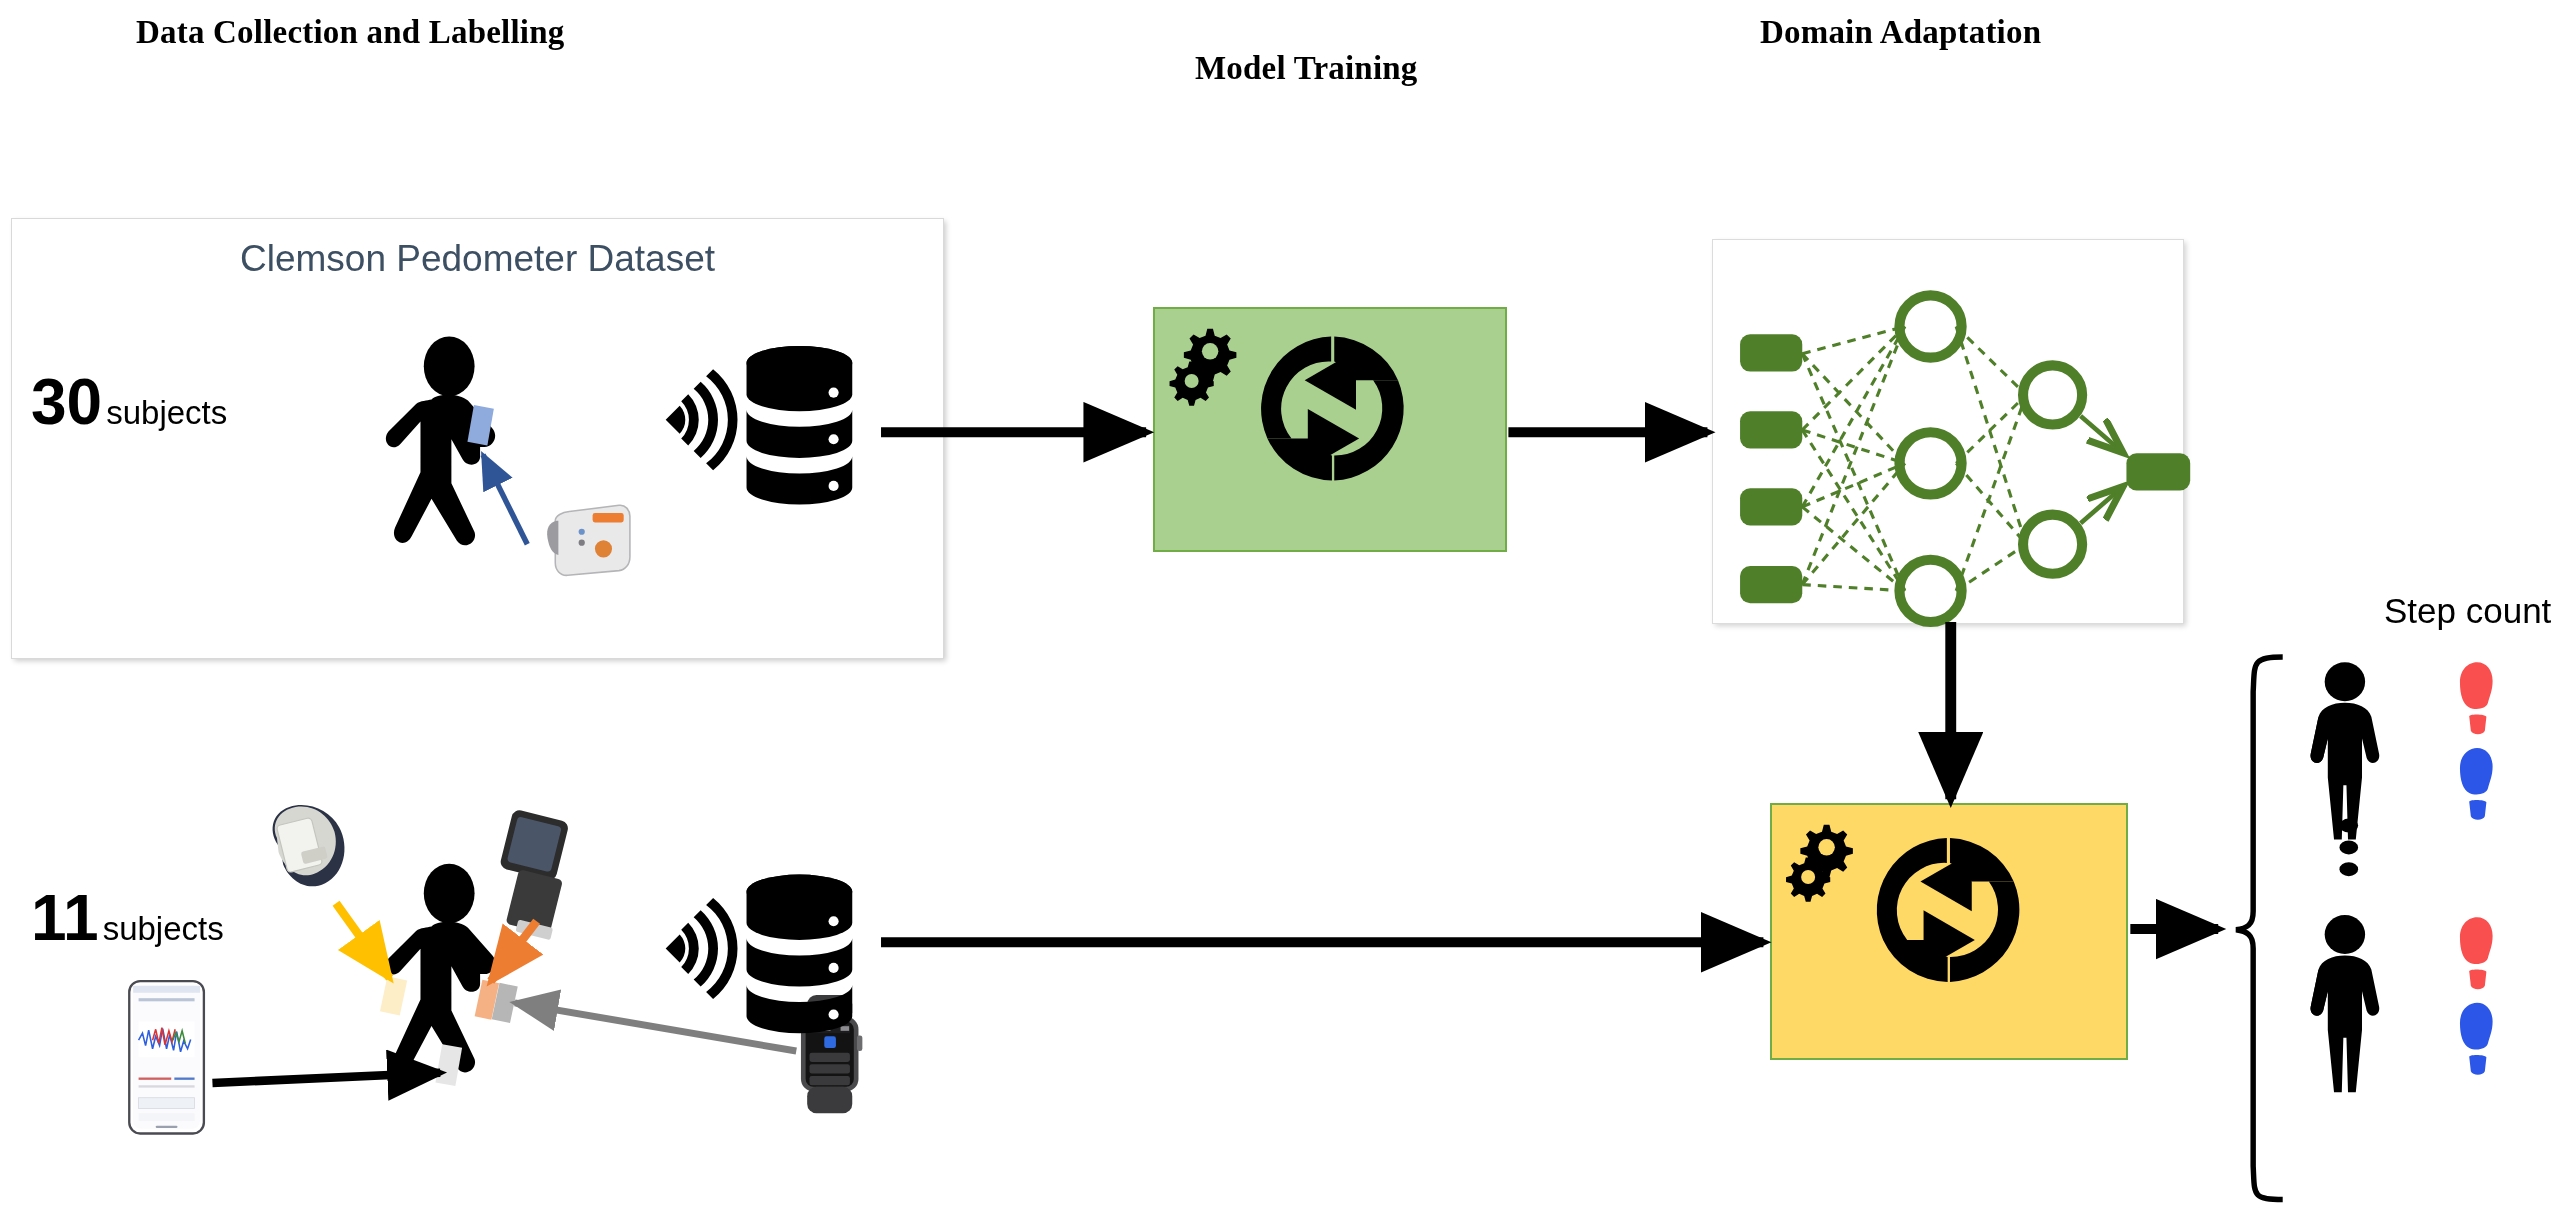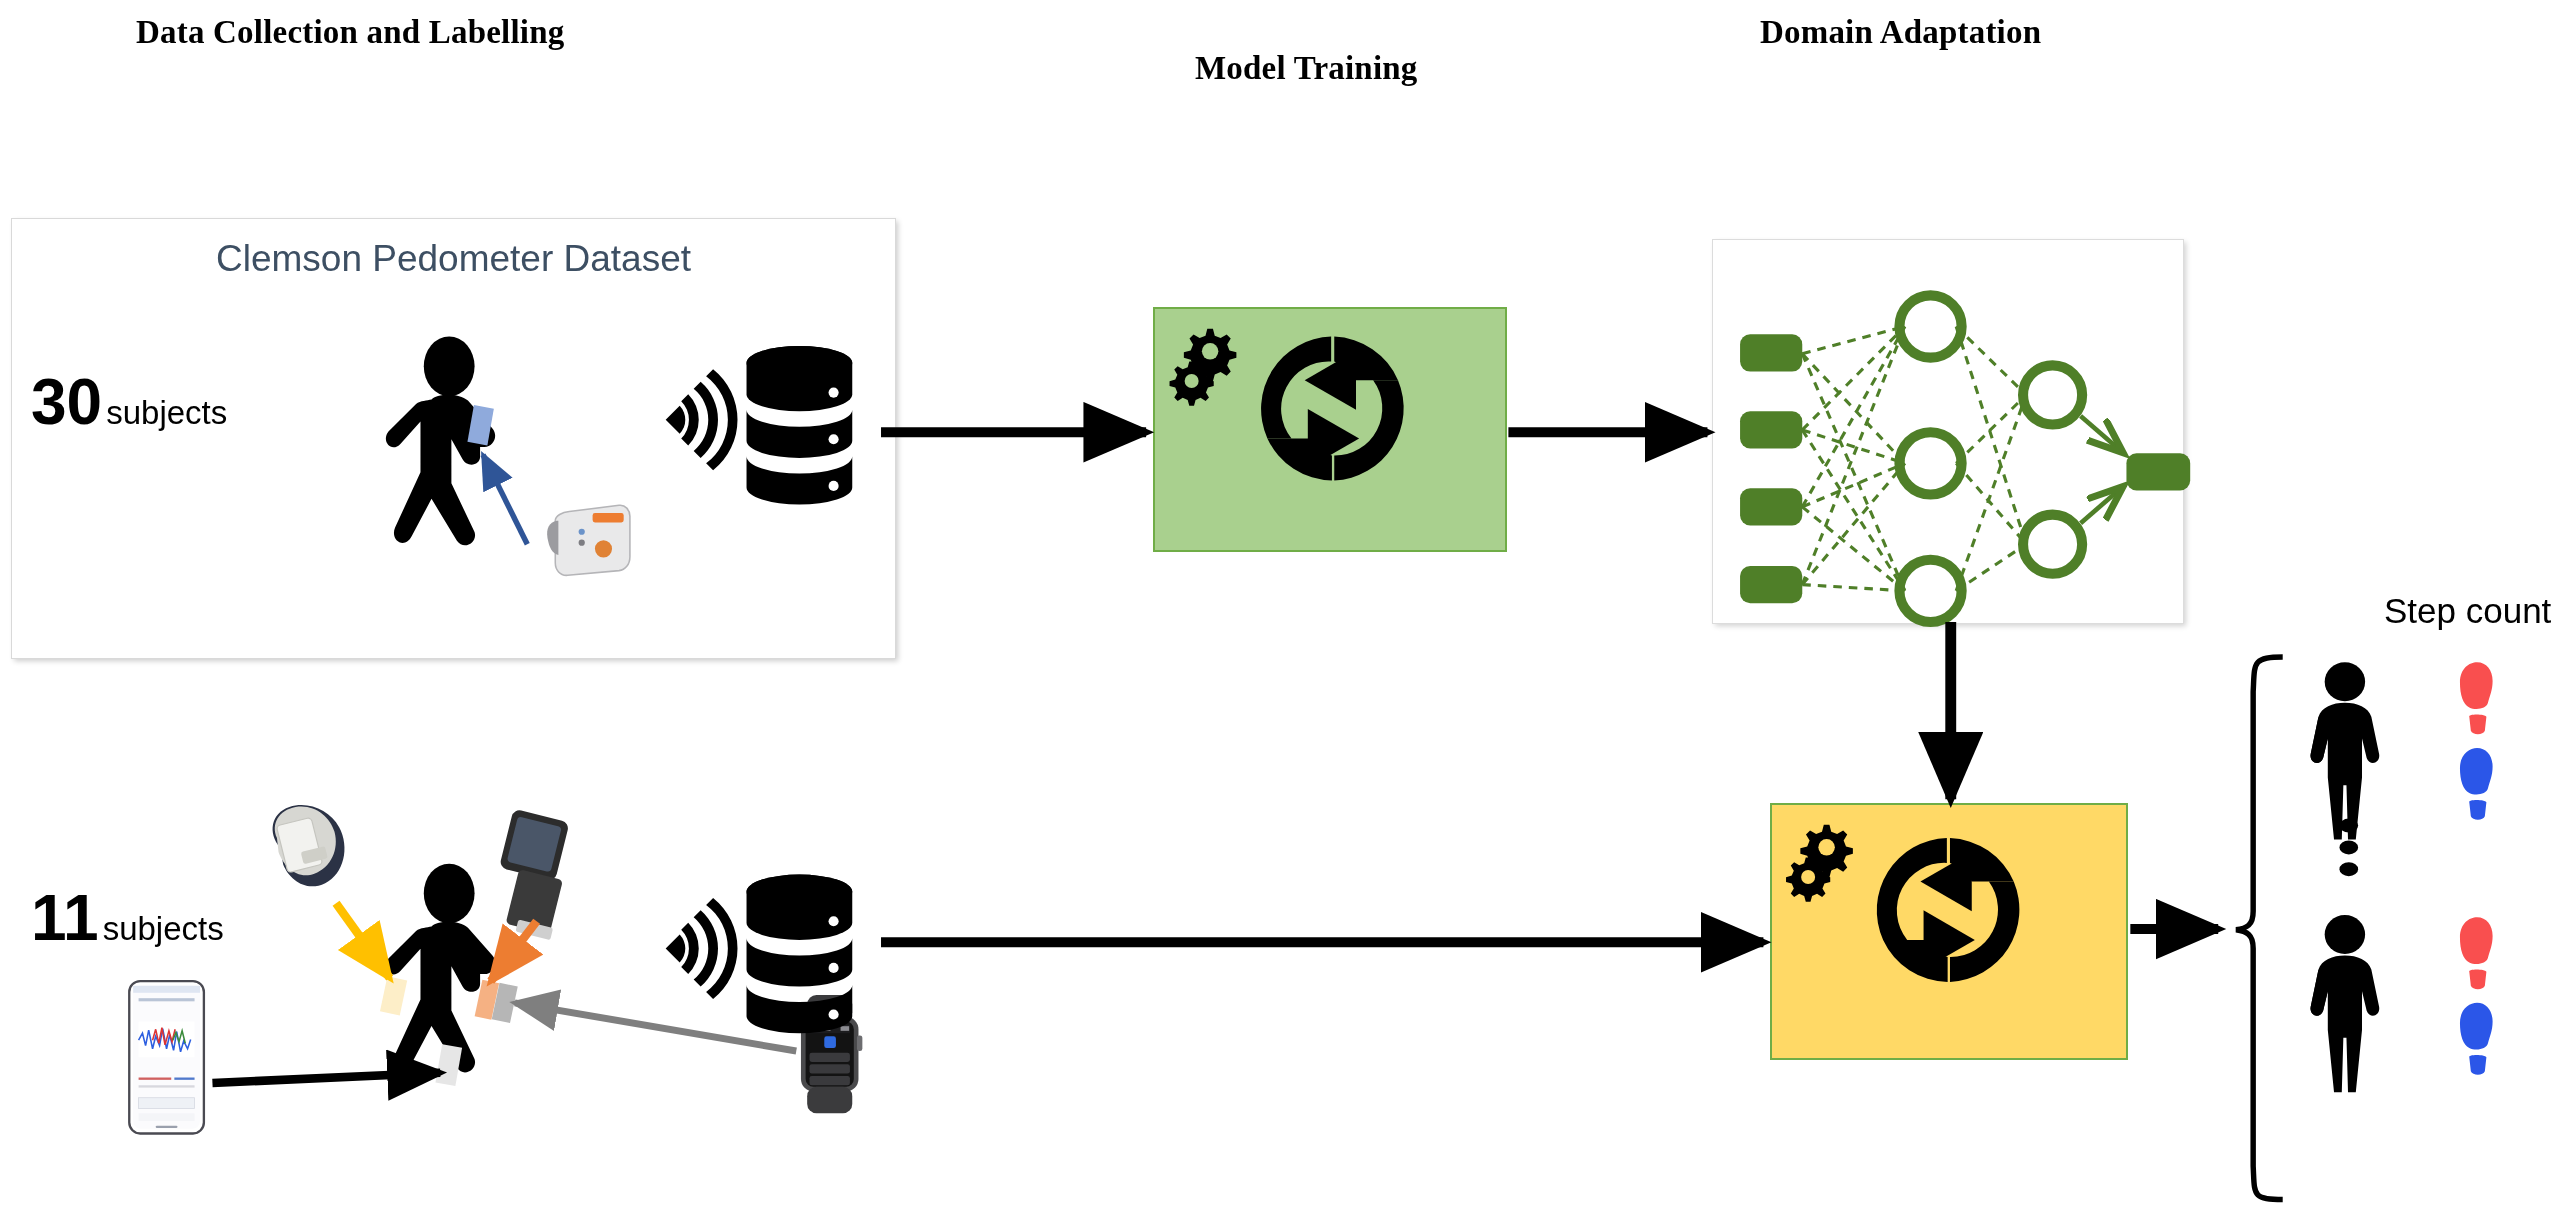--- a/index.html
+++ b/index.html
@@ -17,21 +17,21 @@
   }
   #hdr-collect{left:136px;top:14px;}
   #hdr-training{left:1195px;top:14px;margin-top:36px;}
   #hdr-domain{left:1760px;top:14px;}
 
   
   .panel{
     position:absolute;background:#ffffff;border:0.8px solid #d9d9d9;
     box-shadow:3.1px 3.1px 5.4px rgba(0,0,0,.20);
   }
-  #panel-clemson{left:11px;top:218px;width:883px;height:439px;}
+  #panel-clemson{left:11px;top:218px;width:883px;height:439px;padding-left:48px;}
   #panel-az{left:11px;top:746px;width:883px;height:420px;}
   .panel-title{
     position:absolute;left:0;right:0;text-align:center;
     color:#3d4f63;font-size:37px;font-weight:400;
     font-family:"Liberation Sans", sans-serif;
   }
   #panel-clemson .panel-title{top:18.7px;}
   #panel-az .panel-title{top:15.6px;}
 
   .subjects{

